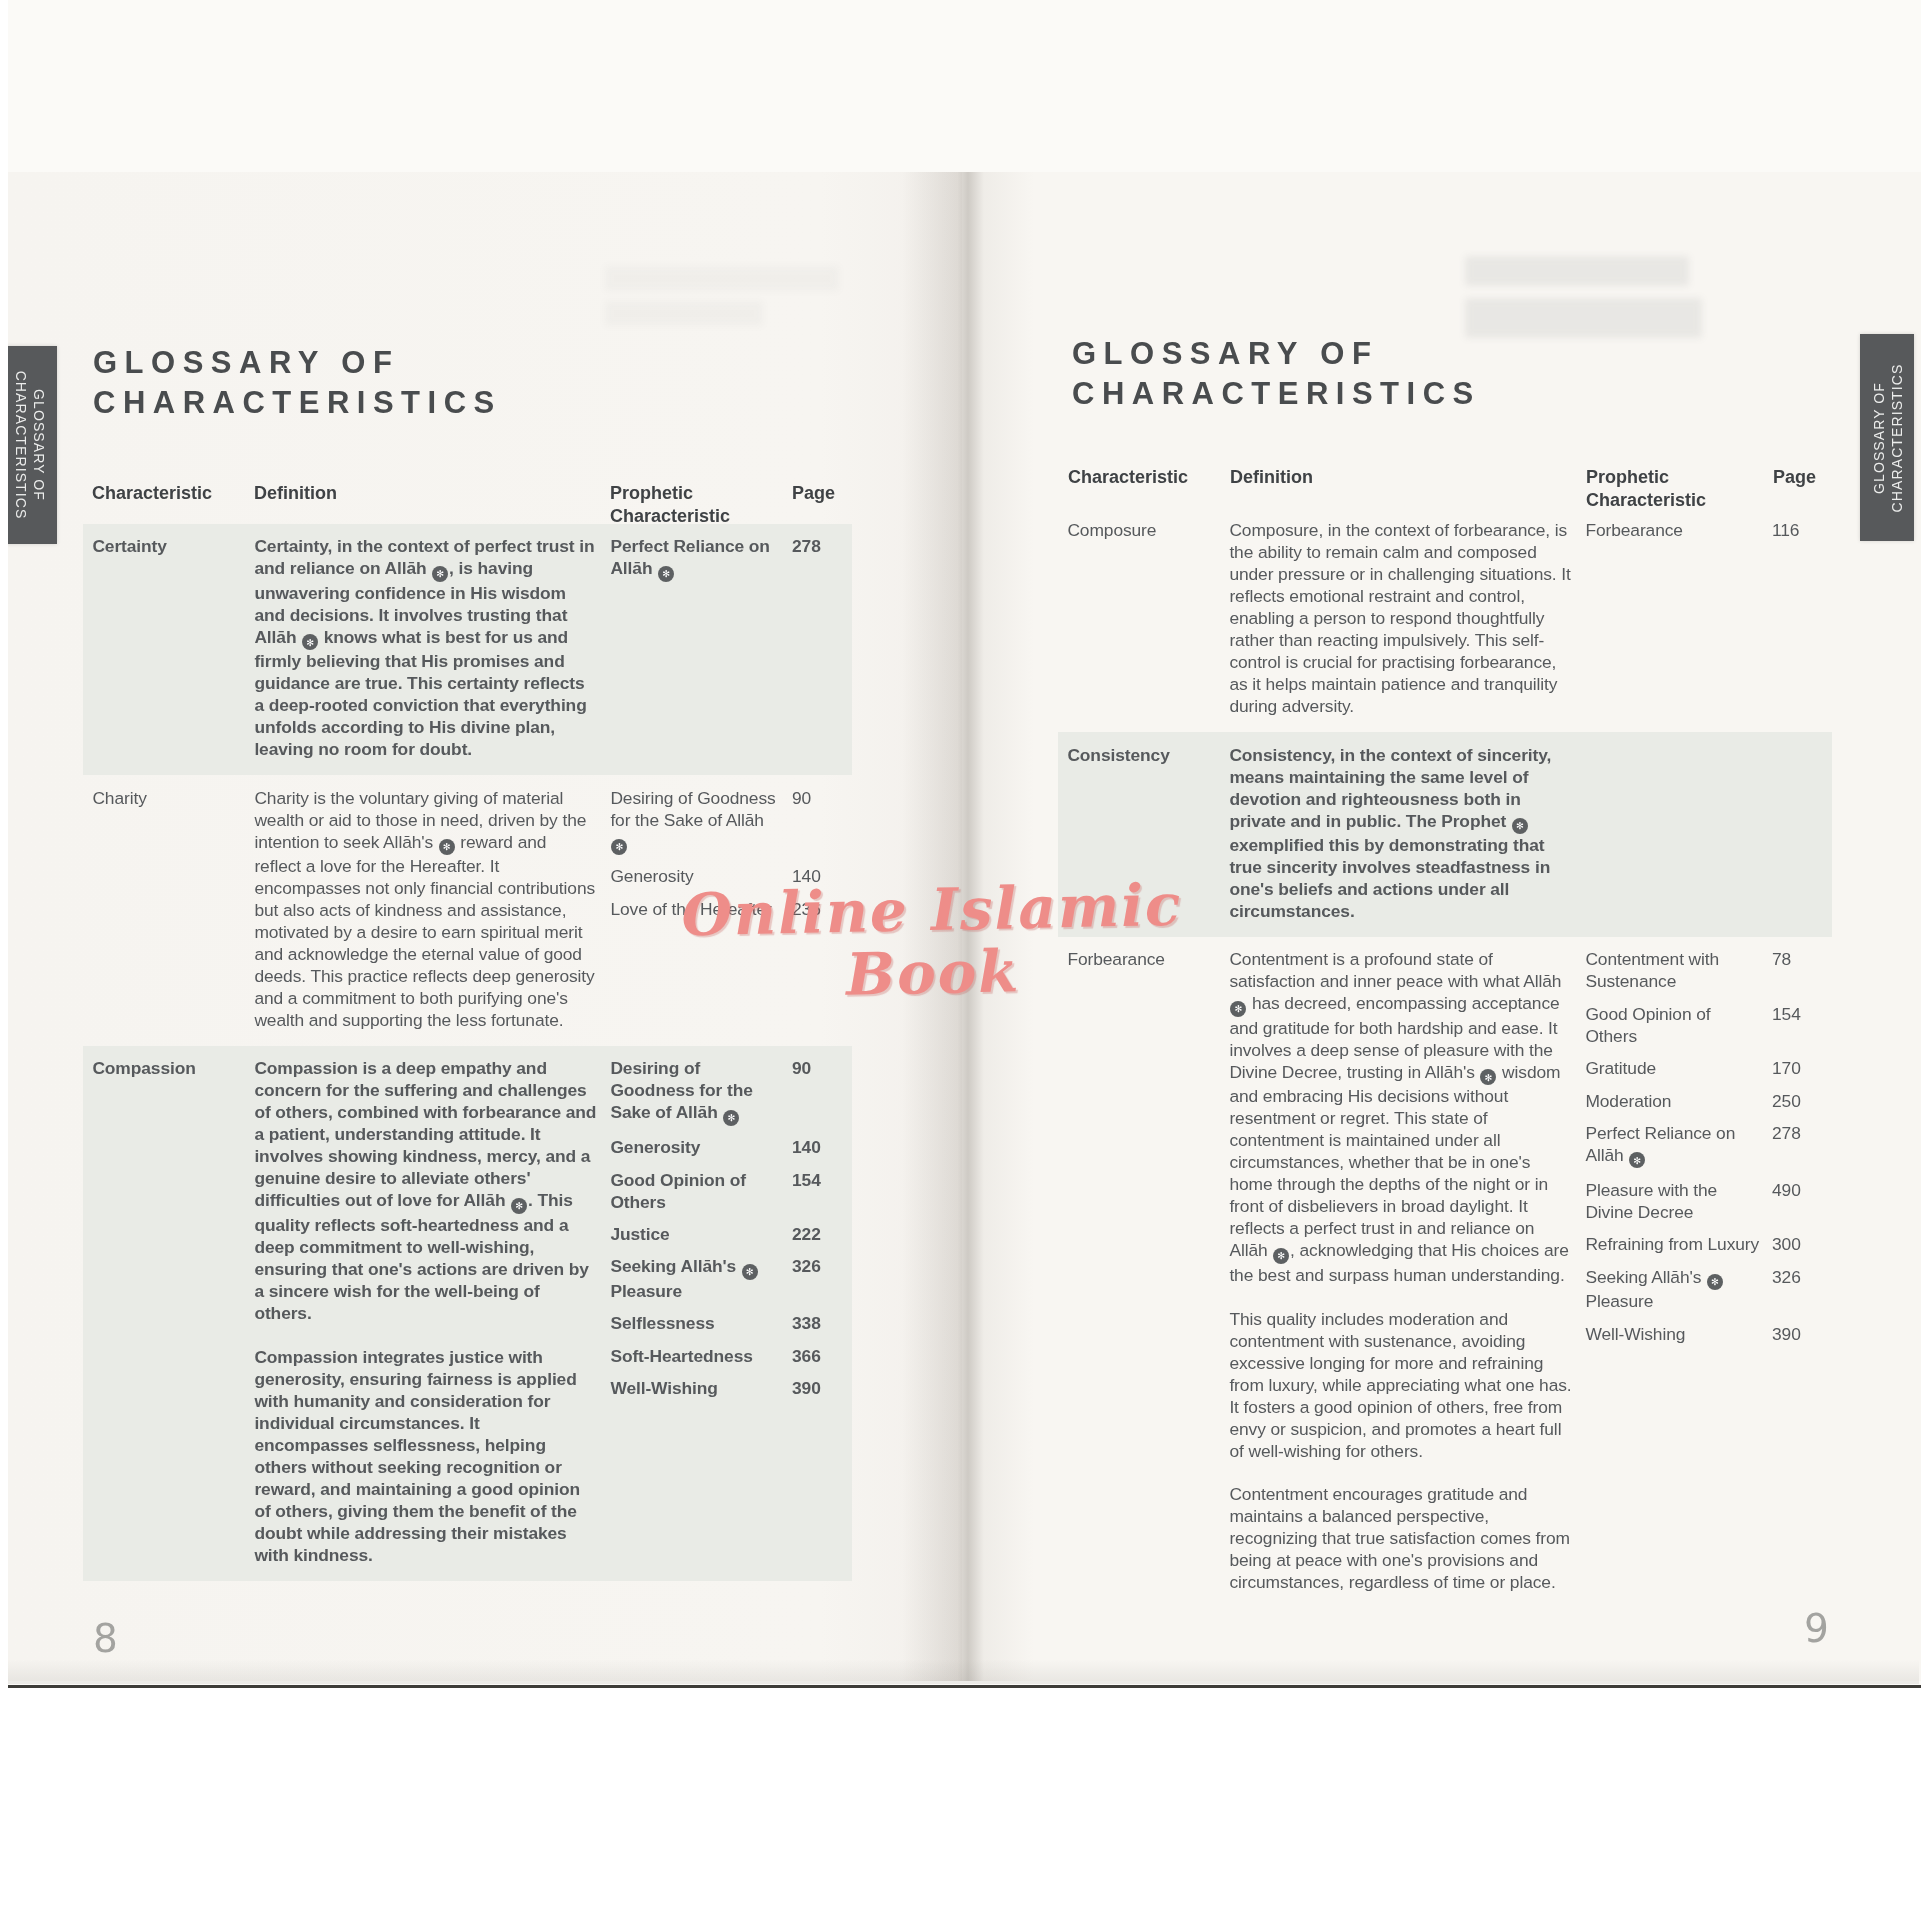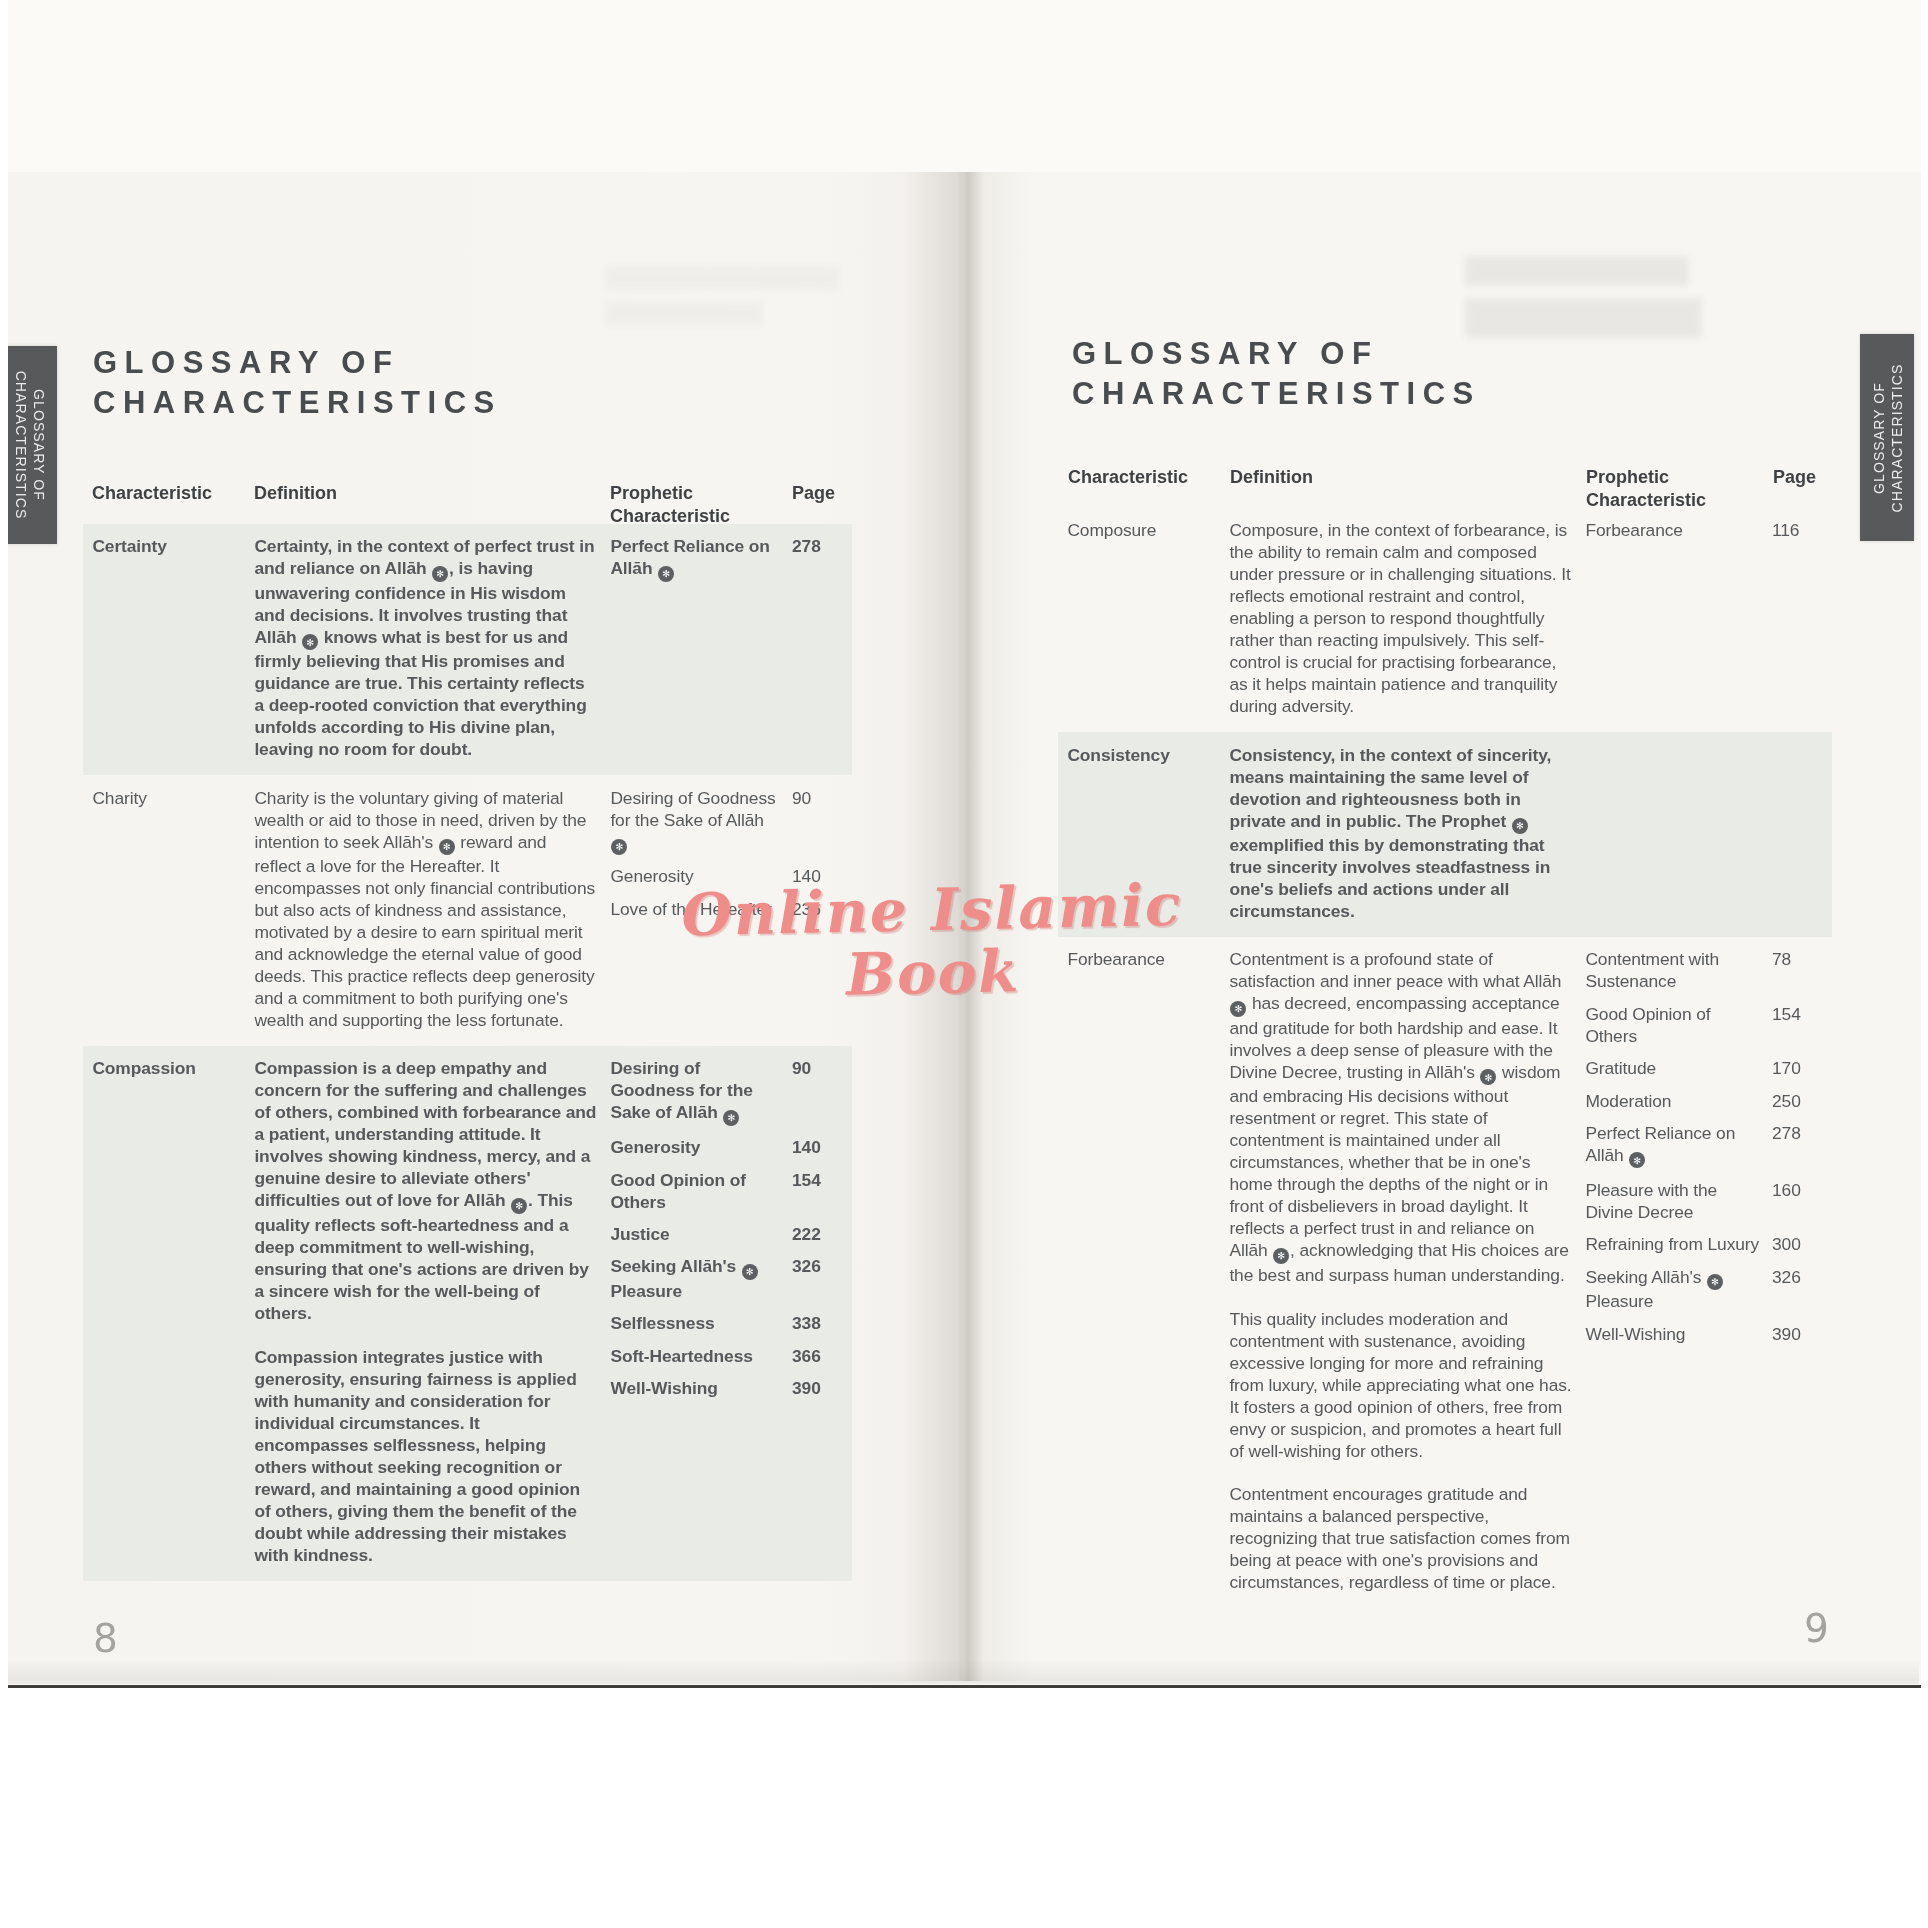--- a/index.html
+++ b/index.html
@@ -245,21 +245,21 @@
         <div class="pitem">
           <div class="pname">Moderation</div>
           <div class="ppage">250</div>
         </div>
         <div class="pitem">
           <div class="pname">Perfect Reliance on Allāh <span class="hon">✻</span></div>
           <div class="ppage">278</div>
         </div>
         <div class="pitem">
           <div class="pname">Pleasure with the Divine Decree</div>
-          <div class="ppage">160</div>
+          <div class="ppage">490</div>
         </div>
         <div class="pitem">
           <div class="pname">Refraining from Luxury</div>
           <div class="ppage">300</div>
         </div>
         <div class="pitem">
           <div class="pname">Seeking Allāh's <span class="hon">✻</span> Pleasure</div>
           <div class="ppage">326</div>
         </div>
         <div class="pitem">

